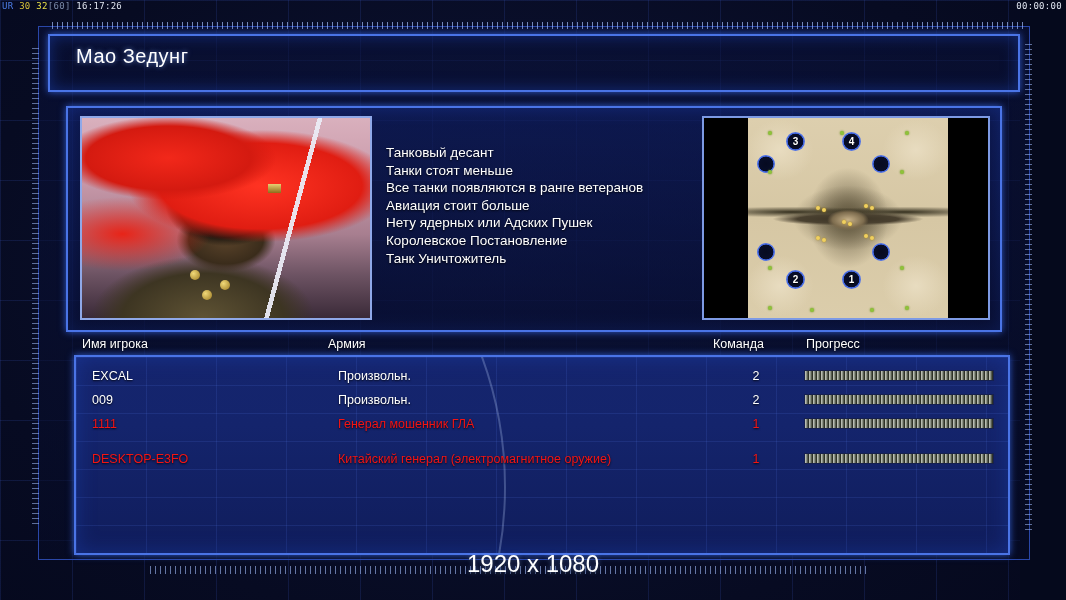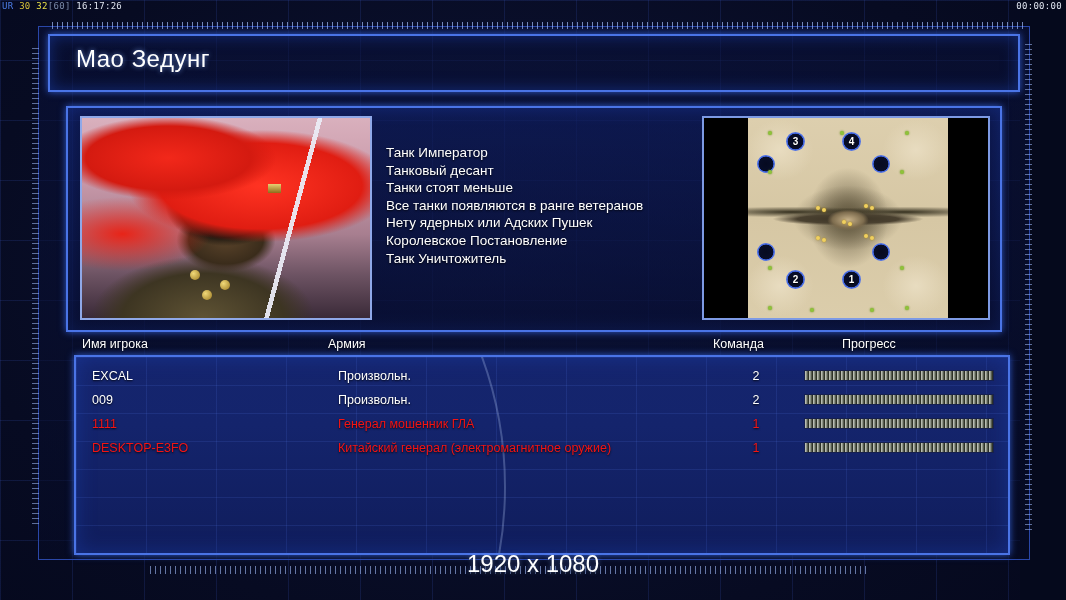--- a/index.html
+++ b/index.html
@@ -63,21 +63,21 @@
     position: absolute; left: 48px; top: 34px; width: 972px; height: 58px;
     border: 2px solid #4a74e6;
     box-shadow: 0 0 7px #2f57c8, inset 0 0 16px rgba(30,70,190,.5);
     background:
       repeating-linear-gradient(to right, rgba(70,105,215,.20) 0 1px, transparent 1px 70px),
       repeating-linear-gradient(to bottom, rgba(70,105,215,.20) 0 1px, transparent 1px 26px),
       linear-gradient(180deg, #0a1348 0%, #0b1category 0%, #060c2e 100%);
   }
   #title-text {
     position: absolute; left: 26px; top: 9px;
-    font-size: 24px; color: #ffffff; letter-spacing: .5px;
+    font-size: 20px; color: #ffffff; letter-spacing: .5px;
     text-shadow: 0 0 5px rgba(130,170,255,.7);
   }
 
   
   #info-panel {
     position: absolute; left: 66px; top: 106px; width: 936px; height: 226px;
     border: 2px solid #4a74e6;
     box-shadow: 0 0 7px #2f57c8, inset 0 0 18px rgba(30,70,190,.45);
     background:
       repeating-linear-gradient(to right, rgba(70,105,215,.16) 0 1px, transparent 1px 70px),
@@ -189,21 +189,21 @@
     pointer-events: none;
   }
   #headers {
     position: absolute; left: 66px; top: 337px; width: 936px; height: 18px;
     font-size: 12.5px; color: #ffffff; text-shadow: 0 1px 2px rgba(0,0,0,.9);
   }
   #headers span { position: absolute; top: 0; }
   .col-name  { left: 16px; }
   .col-army  { left: 262px; }
   .col-team  { left: 647px; }
-  .col-prog  { left: 728px; padding-left: 48px; }
+  .col-prog  { left: 692px; padding-left: 48px; }
 
   .prow {
     position: absolute; left: 0; width: 936px; height: 24px;
     font-size: 12.5px; line-height: 24px;
     text-shadow: 0 1px 2px rgba(0,0,0,.85);
   }
   .prow .pname { position: absolute; left: 16px; }
   .prow .parmy { position: absolute; left: 262px; }
   .prow .pteam { position: absolute; left: 673px; text-align: center; width: 14px; }
   .prow .pbarwrap {
@@ -256,24 +256,24 @@
     <div id="portrait-frame">
       <div id="portrait">
         <div class="capbadge"></div>
         <div class="medal1"></div>
         <div class="medal2"></div>
         <div class="medal3"></div>
       </div>
     </div>
 
     <div id="desc-list">
-        <div>Танк Император</div>
         <div>Танковый десант</div>
         <div>Танки стоят меньше</div>
         <div>Все танки появляются в ранге ветеранов</div>
+        <div>Авиация стоит больше</div>
         <div>Нету ядерных или Адских Пушек</div>
         <div>Королевское Постановление</div>
         <div>Танк Уничтожитель</div>
       </div>
 
     <div id="map-frame">
       <div id="map-img">
           <div class="spawn" style="left: 38px; top: 14px;">3</div>
           <div class="spawn" style="left: 94px; top: 14px;">4</div>
           <div class="spawn blank" style="left: 9px; top: 37px;"></div>
@@ -334,21 +334,21 @@
         </div>
       </div>
       <div class="prow red" style="top: 55px;">
         <span class="pname">1111</span>
         <span class="parmy">Генерал мошенник ГЛА</span>
         <span class="pteam">1</span>
         <div class="pbarwrap">
           <div class="pbar" style="width: 100%;"></div>
         </div>
       </div>
-      <div class="prow red" style="top: 79px;">
+      <div class="prow red" style="top: 90px;">
         <span class="pname">DESKTOP-E3FO</span>
         <span class="parmy">Китайский генерал (электромагнитное оружие)</span>
         <span class="pteam">1</span>
         <div class="pbarwrap">
           <div class="pbar" style="width: 100%;"></div>
         </div>
       </div>
     </div>
 
   <div id="resolution">1920 x 1080</div>

